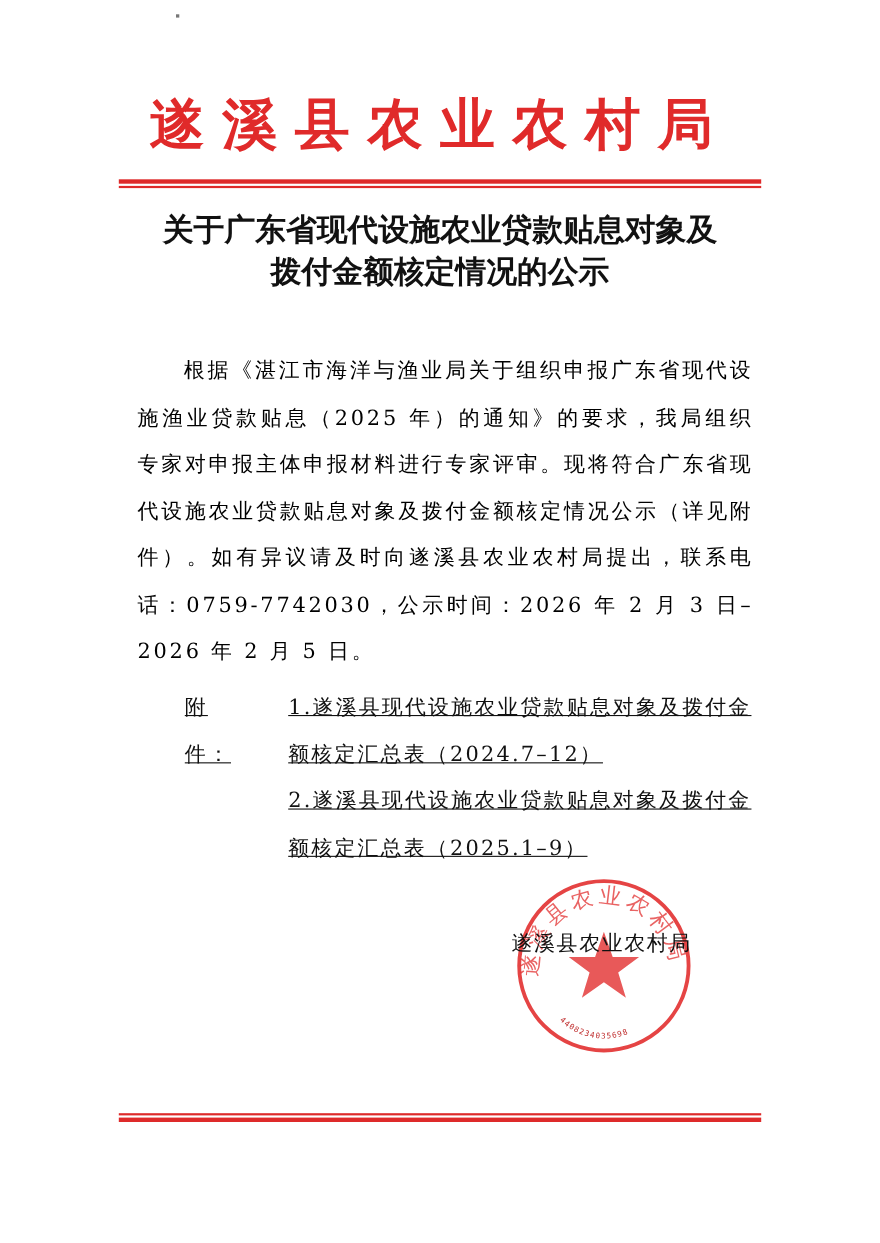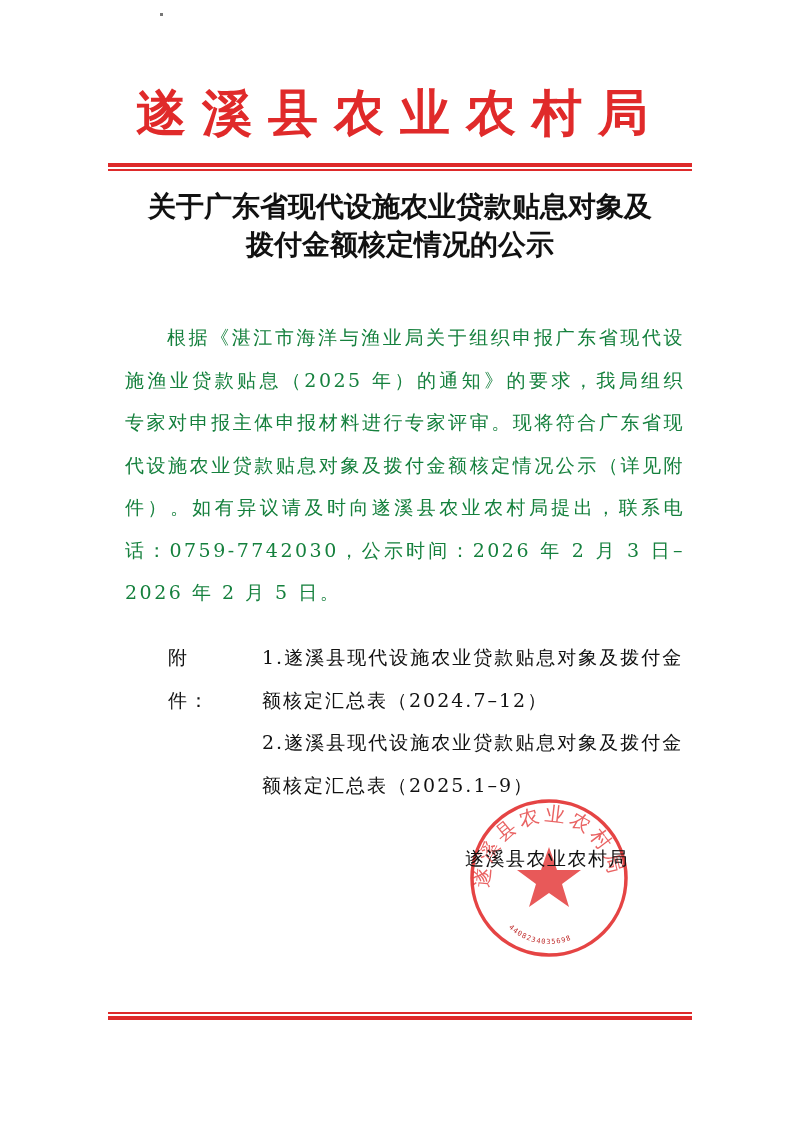--- a/index.html
+++ b/index.html
@@ -11,26 +11,26 @@
               font-family: "DejaVu Serif", serif; line-height: 1; }
   .rule { position: absolute; left: 108px; width: 584px; }
   .rule .thick { height: 4px; background: #de2a2a; }
   .rule .gap { height: 2px; }
   .rule .thin { height: 2px; background: #de2a2a; }
   .rule-top { top: 163px; }
   .rule-bottom { top: 1012px; }
   .rule-bottom .thick { height: 2px; }
   .rule-bottom .thin { height: 4px; }
   .title { position: absolute; left: 100px; top: 190px; width: 600px; text-align: center;
-           font-size: 28px; font-weight: bold; line-height: 38px; color: #111; font-family: Liberation Mono, monospace; }
+           font-size: 28px; font-weight: bold; line-height: 38px; color: #111; }
   .body-text { position: absolute; left: 125px; top: 316px; width: 560px;
                font-size: 19px; line-height: 42.5px; letter-spacing: 2.5px; text-indent: 42px;
-               text-align: justify; color: #15803d; }
-  .attach { position: absolute; left: 168px; top: 636px; width: 520px;
-            font-size: 19px; line-height: 42.5px; letter-spacing: 2px; color: #111; }
+               text-align: justify; color: #000000; }
+  .attach { position: absolute; left: 168px; top: 622px; width: 520px;
+            font-size: 19px; line-height: 42.5px; letter-spacing: 2px; color: #111; text-decoration: underline; }
   .attach .row { display: flex; }
   .attach .label { width: 62px; flex: none; }
   .attach .items { flex: 1; }
   .attach .item { display: block; margin-left: 32px; }
   .signature { position: absolute; left: 465px; top: 838px; font-size: 19px; line-height: 40px;
                letter-spacing: 1.5px; color: #111; z-index: 2; }
   .stamp { position: absolute; left: 468px; top: 797px; width: 162px; height: 162px; z-index: 1; }
 </style>
 </head>
 <body>

